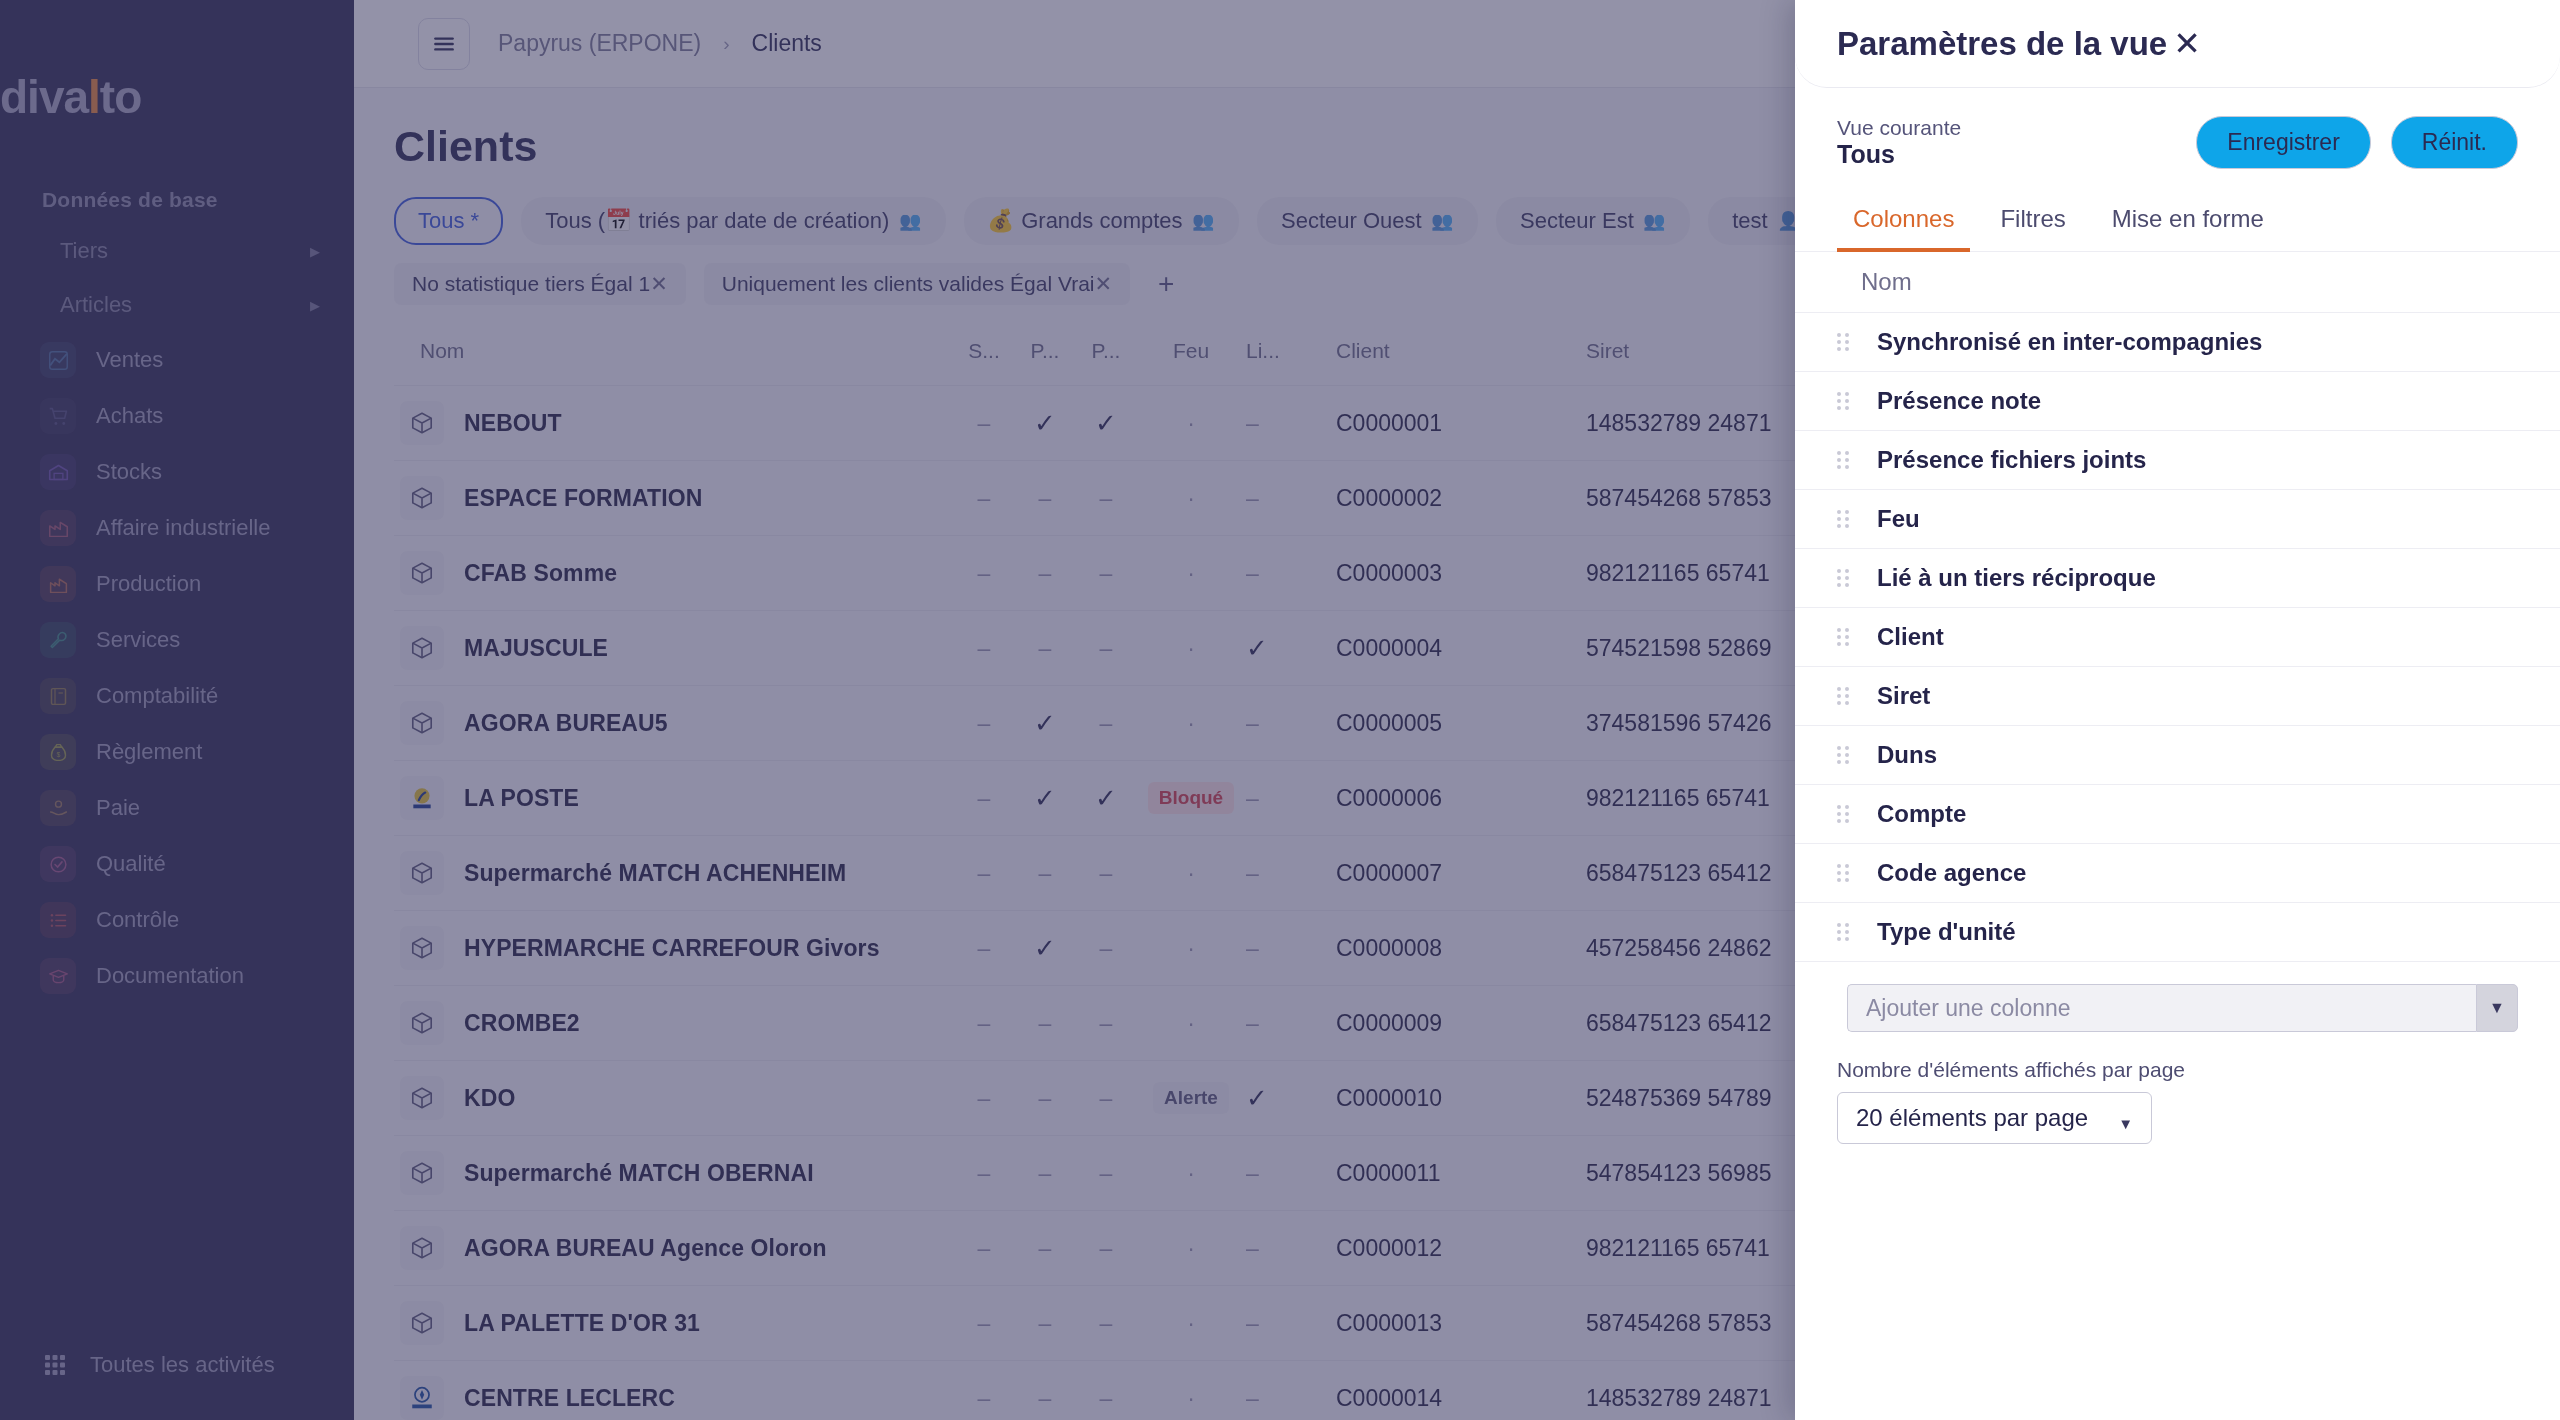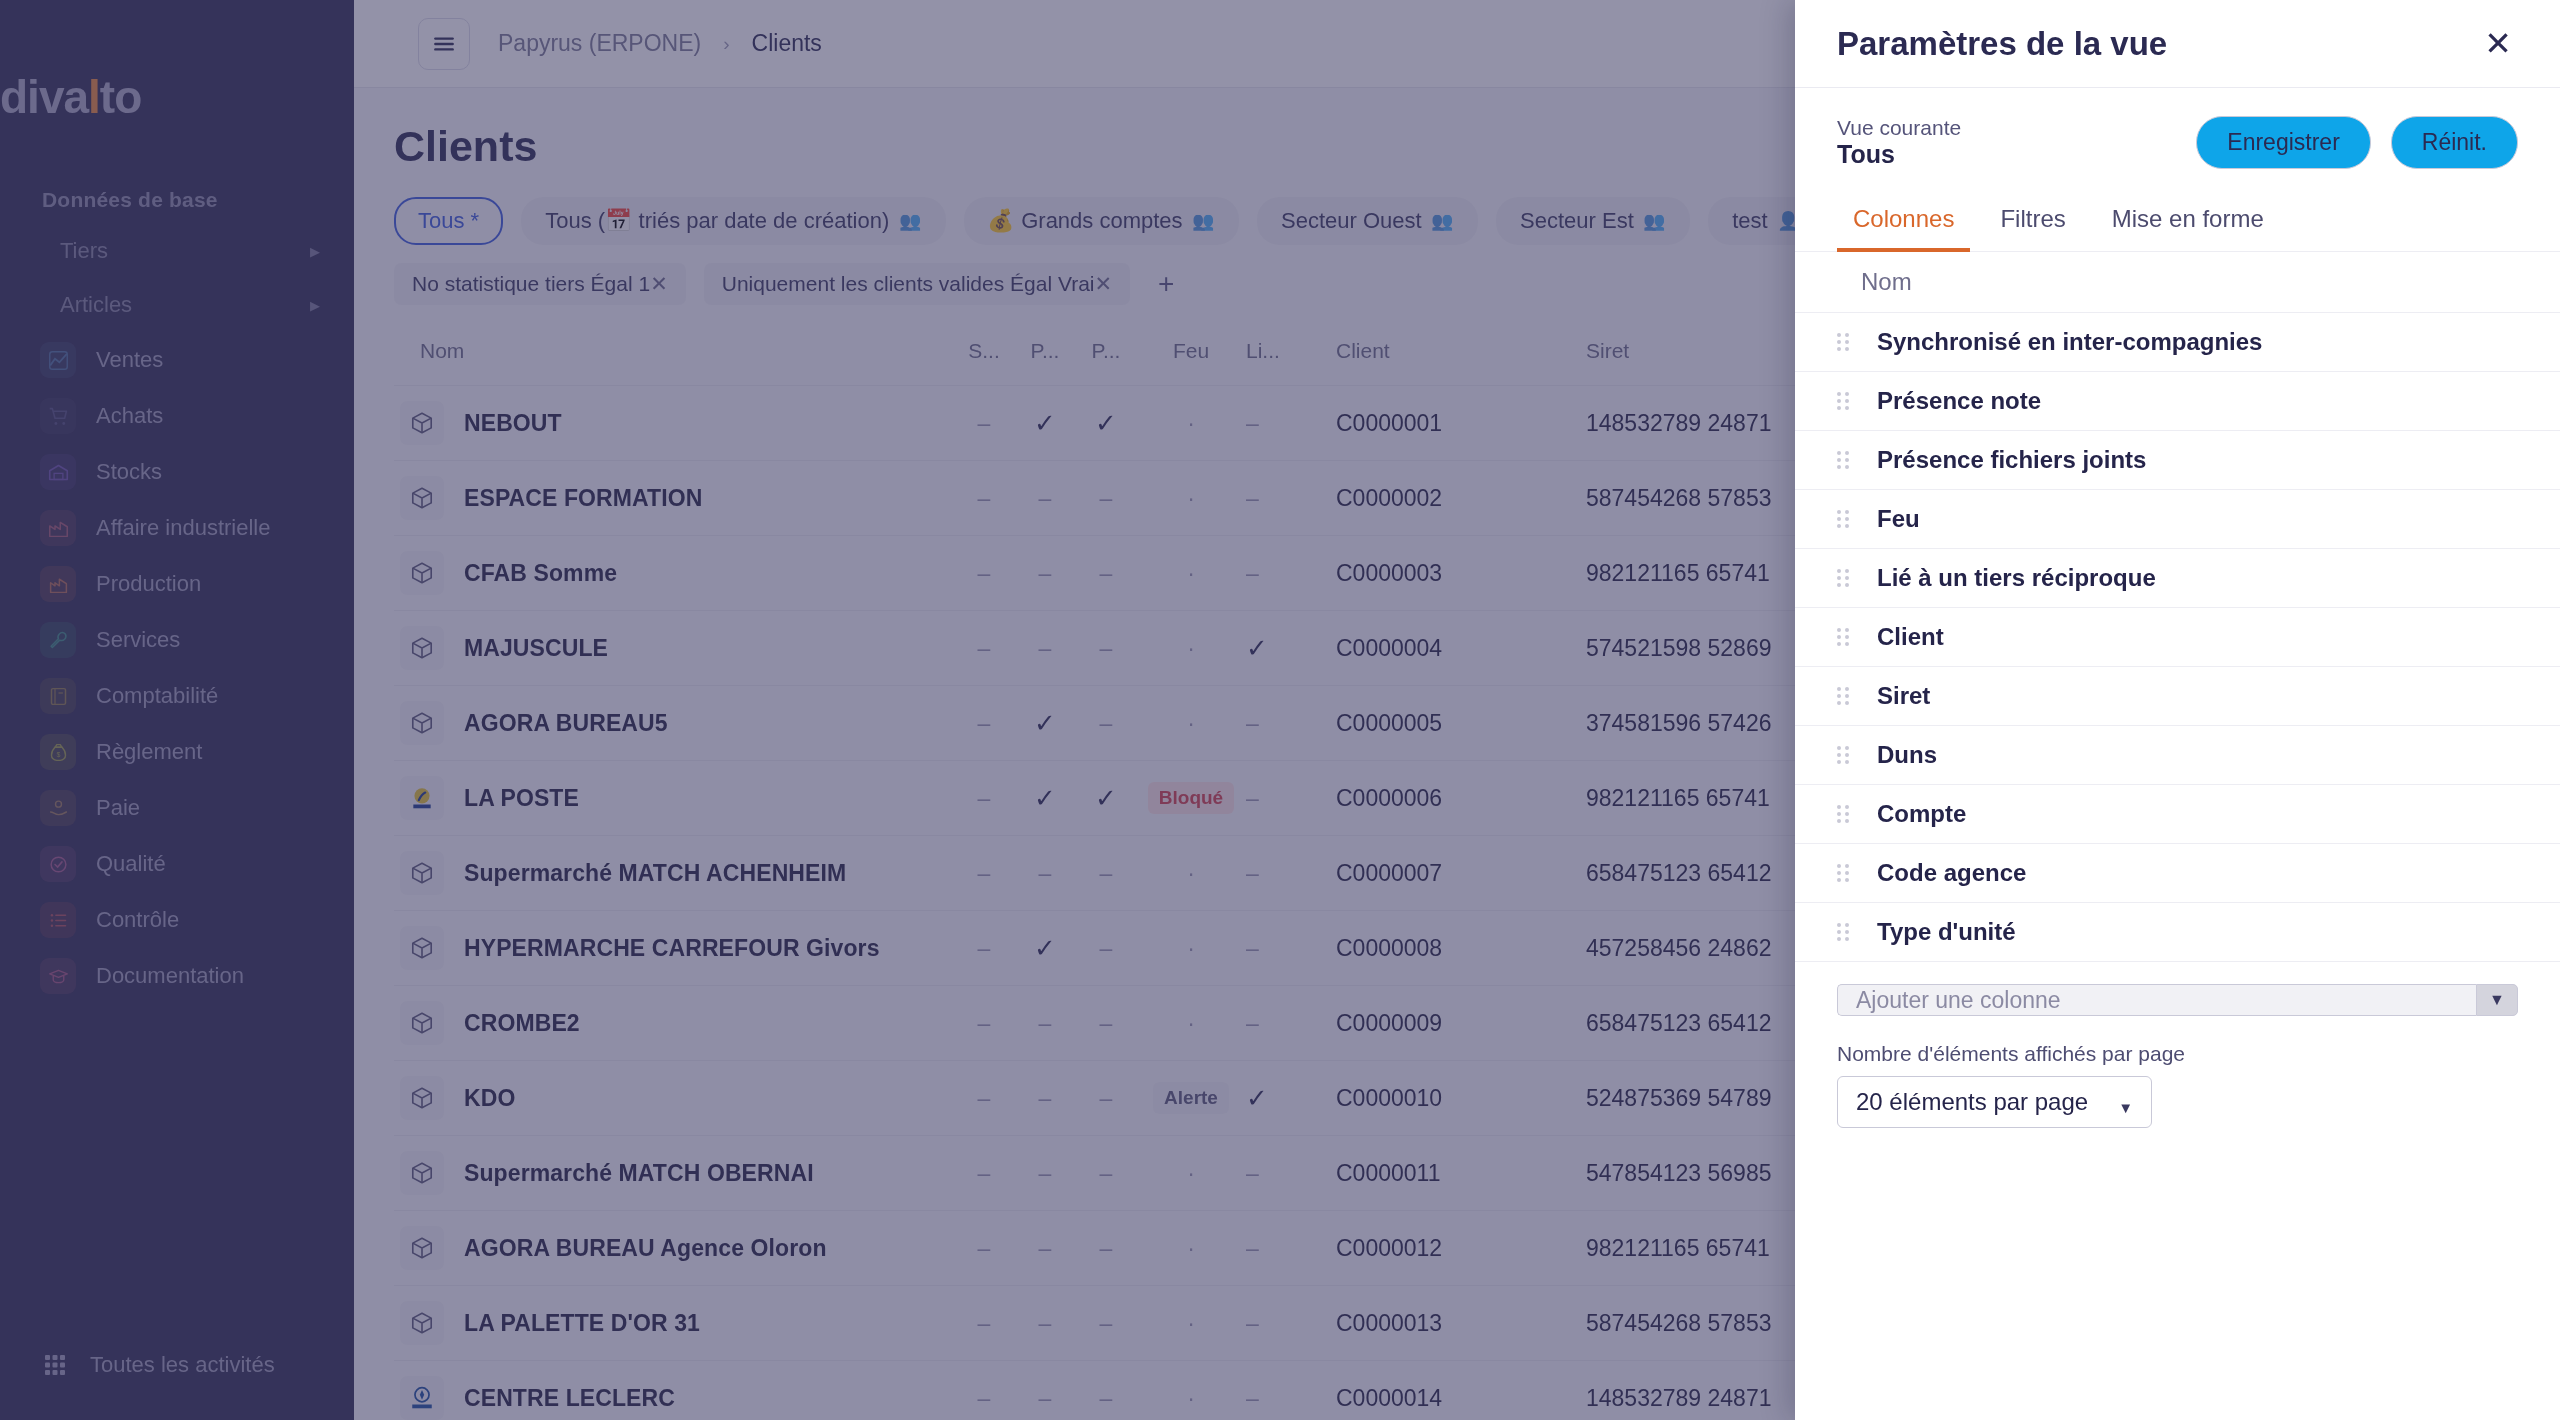--- a/index.html
+++ b/index.html
@@ -142,22 +142,23 @@
 
   
   #panel {
     position:absolute; top:0; right:0; bottom:0;
     width:765px; background:#fff;
     display:flex; flex-direction:column;
     box-shadow:-6px 0 28px rgba(20,18,50,.22);
   }
   .p-head {
     height:88px; flex:0 0 88px; border-bottom:1px solid #eaeaf1;
-    display:flex; align-items:center; justify-content:space-between;
+    display:flex; align-items:center; 
     padding:0 42px;
+    border-radius:32px;
   }
   .p-title { font-size:33px; font-weight:600; color:#2b2a52; }
   .p-close { font-size:33px; color:#2b2a52; line-height:1; padding:6px; }
 
   .p-view {
     display:flex; align-items:center; justify-content:space-between;
     padding:28px 42px 22px 42px;
   }
   .vc-label { font-size:21px; color:#55547a; }
   .vc-value { font-size:25px; font-weight:bold; color:#25244a; }
@@ -185,24 +186,25 @@
     padding:0 42px 0 40px; height:59px;
     border-bottom:1px solid #ededf3;
     font-size:24px; color:#25244a; font-weight:600;
   }
   .grip { width:16px; flex:0 0 16px; display:flex; }
   .grip svg { width:16px; height:22px; }
 
   .add-wrap { padding:22px 42px 0 42px; }
   .add-row { display:flex; }
   .add-input {
-    flex:1; height:32px; border:1px solid #c9c9d8; border-right:none;
+    flex:1; height:48px; border:1px solid #c9c9d8; border-right:none;
     border-radius:5px 0 0 5px; background:#f1f1f5;
     padding:0 18px; font-size:23px; color:#8b8aa3;
     font-family:"Liberation Sans", sans-serif;
+    margin-left:10px;
   }
   .add-input::placeholder { color:#8b8aa3; }
   .add-btn {
     width:42px; flex:0 0 42px; border:1px solid #c9c9d8; border-radius:0 5px 5px 0;
     background:#d4d4dd; display:flex; align-items:center; justify-content:center;
     font-size:16px; color:#3a3960;
   }
 
   .pp-wrap { padding:26px 42px 0 42px; }
   .pp-label { font-size:21px; color:#4e4d72; margin-bottom:10px; }

